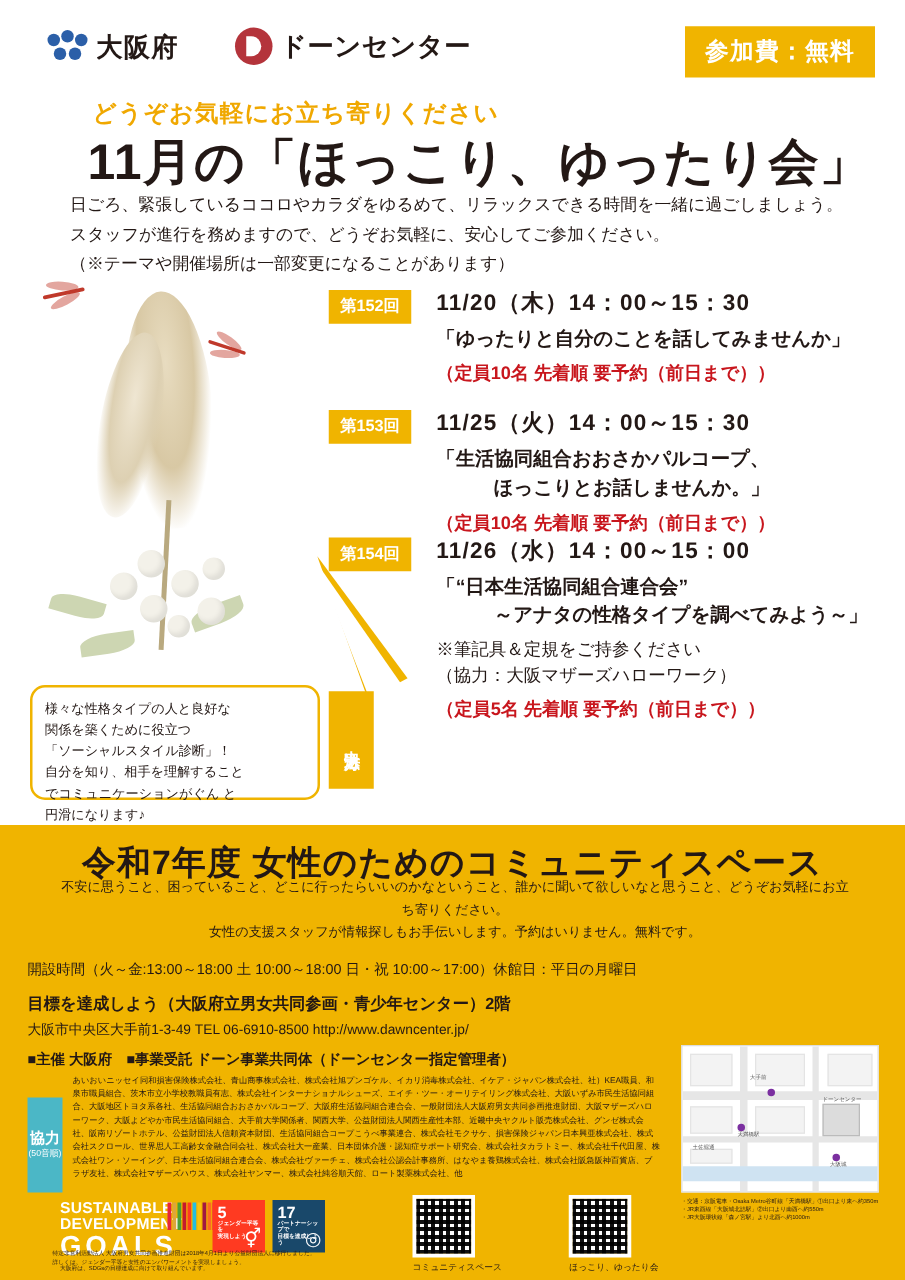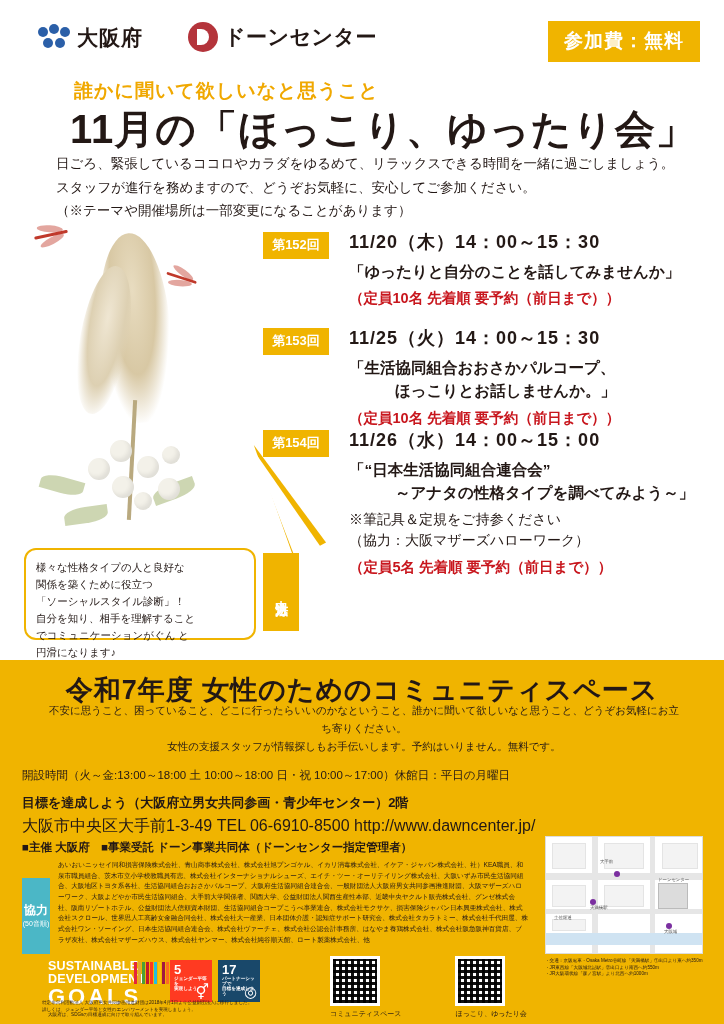--- a/index.html
+++ b/index.html
@@ -148,21 +148,21 @@
   .panel-lead {
     position: absolute; left: 44px; top: 42px; width: 640px; text-align: center;
     font-size: 10.5px; line-height: 1.7; color: #231815;
   }
   .panel-period {
     position: absolute; left: 22px; top: 80px;
     font-size: 16px; font-weight: bold; color: #231815;
   }
   .panel-hours { position: absolute; left: 22px; top: 108px; font-size: 11.5px; }
   .panel-addr1 { position: absolute; left: 22px; top: 134px; font-size: 13px; font-weight: bold; }
-  .panel-addr2 { position: absolute; left: 22px; top: 156px; font-size: 16px; }
+  .panel-addr2 { position: absolute; left: 22px; top: 156px; font-size: 11px; }
   .panel-org { position: absolute; left: 22px; top: 180px; font-size: 11.5px; font-weight: bold; }
 
   .coop-tag {
     position: absolute; left: 22px; top: 218px; width: 28px; height: 76px;
     background: #4bb7c6; color: #fff; font-size: 12px; font-weight: bold;
     display: flex; flex-direction: column; align-items: center; justify-content: center;
     line-height: 1.15;
   }
   .coop-tag small { font-size: 7px; font-weight: normal; margin-top: 3px; }
   .coop-text {
@@ -224,21 +224,21 @@
         </span>
       <span class="osaka-text">大阪府</span>
     </div>
     <div class="logo-dawn">
       <span class="dawn-mark"></span>
       <span class="dawn-text">ドーンセンター</span>
     </div>
     <div class="fee-badge">参加費：無料</div>
   </div>
 
-  <div class="subtitle">誰かに聞いて欲しいなと思うこと</div>
+  <div class="subtitle">どうぞお気軽にお立ち寄りください</div>
   <div class="main-title">11月の「ほっこり、ゆったり会」</div>
   <div class="lead" style="white-space: pre-line;">日ごろ、緊張しているココロやカラダをゆるめて、リラックスできる時間を一緒に過ごしましょう。
 スタッフが進行を務めますので、どうぞお気軽に、安心してご参加ください。
 （※テーマや開催場所は一部変更になることがあります）</div>
 
   <div class="illus">
     <div class="dragonfly df1">
         <span class="body"></span>
         <span class="w"></span>
         <span class="w"></span>

